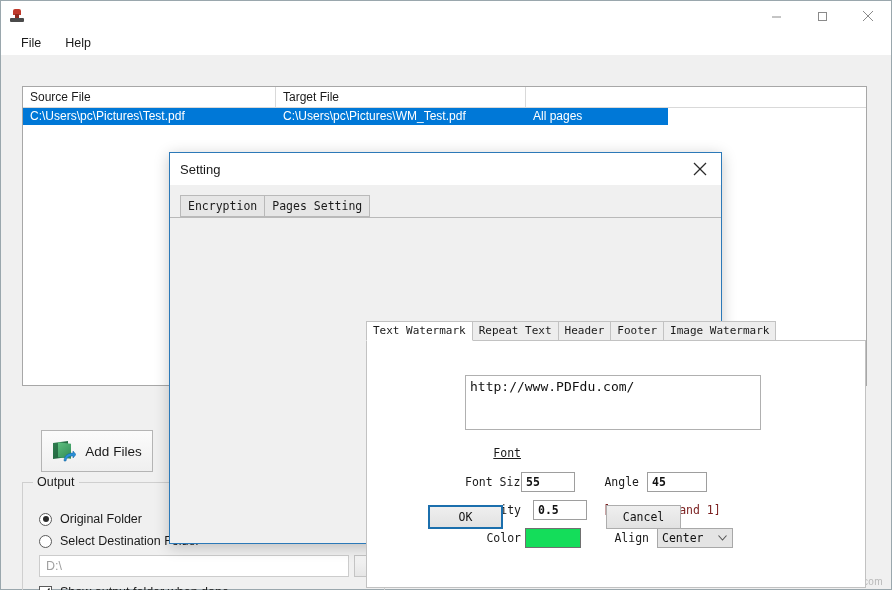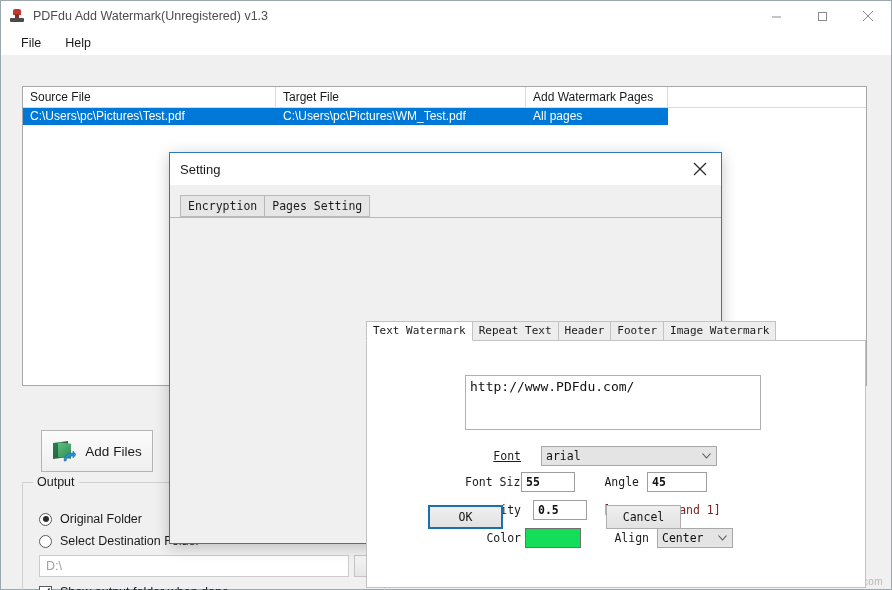--- a/index.html
+++ b/index.html
@@ -439,21 +439,20 @@
 <body>
 
 <div id="app-window">
 
   <div id="titlebar">
     <div id="app-icon">
       <div class="stamp-head"></div>
       <div class="stamp-neck"></div>
       <div class="stamp-base"></div>
     </div>
-    <div id="title-text">PDFdu Add Watermark(Unregistered) v1.3</div>
     <div id="window-controls">
       <div class="wctl">
         <svg width="11" height="11" viewBox="0 0 11 11">
             <line x1="1" y1="6" x2="10" y2="6" stroke="currentColor" stroke-width="1"></line>
           </svg>
       </div>
       <div class="wctl">
         <svg width="11" height="11" viewBox="0 0 11 11">
             <rect x="1.5" y="1.5" width="8" height="8" fill="none" stroke="currentColor" stroke-width="1"></rect>
           </svg>
@@ -475,21 +474,20 @@
   <div id="content">
 
     <div id="file-list">
       <div id="drop-hint">
         <div>Drop files here</div>
         <div>Right click to remove files</div>
       </div>
       <div id="list-header">
         <div class="col-head col-src">Source File</div>
         <div class="col-head col-tgt">Target File</div>
-        <div class="col-head col-pages">Add Watermark Pages</div>
         <div class="col-head col-rest"></div>
       </div>
       <div id="list-row" style="background: rgb(0, 120, 215);">
         <div class="cell cell-src">C:\Users\pc\Pictures\Test.pdf</div>
         <div class="cell cell-tgt">C:\Users\pc\Pictures\WM_Test.pdf</div>
         <div class="cell cell-pages">All pages</div>
       </div>
     </div>
 
     <div class="big-btn" id="add-files-btn">
@@ -669,27 +667,21 @@
           <div class="itab">Header</div>
           <div class="itab">Footer</div>
           <div class="itab">Image Watermark</div>
         </div>
 
         <div id="inner-panel">
 
           <div id="wm-textarea">http://www.PDFdu.com/</div>
 
           <div class="frow" style="left:98px; top:105px;">
-            <div class="flabel" style="width:56px; margin-right:20px;text-decoration:underline;">Font</div>
-            <div class="fselect" style="width:176px;">
-              <span>arial</span>
-              <svg class="caret" width="9" height="6" viewBox="0 0 9 6">
-                  <polyline points="0.5,0.5 4.5,5 8.5,0.5" fill="none" stroke="#555" stroke-width="1.1"></polyline>
-                </svg>
-            </div>
+            <div class="flabel" style="width:56px; margin-right:8px;text-decoration:underline;">Font</div>
           </div>
 
           <div class="frow" style="left:98px; top:131px;">
             <div class="flabel" style="width:56px; margin-right:0;">Font Size</div>
             <div class="ftext" style="width:54px;">55</div>
             <div class="flabel" style="width:48px; margin:0 8px 0 16px;">Angle</div>
             <div class="ftext" style="width:60px;">45</div>
           </div>
 
           <div class="frow" style="left:98px; top:159px;">

